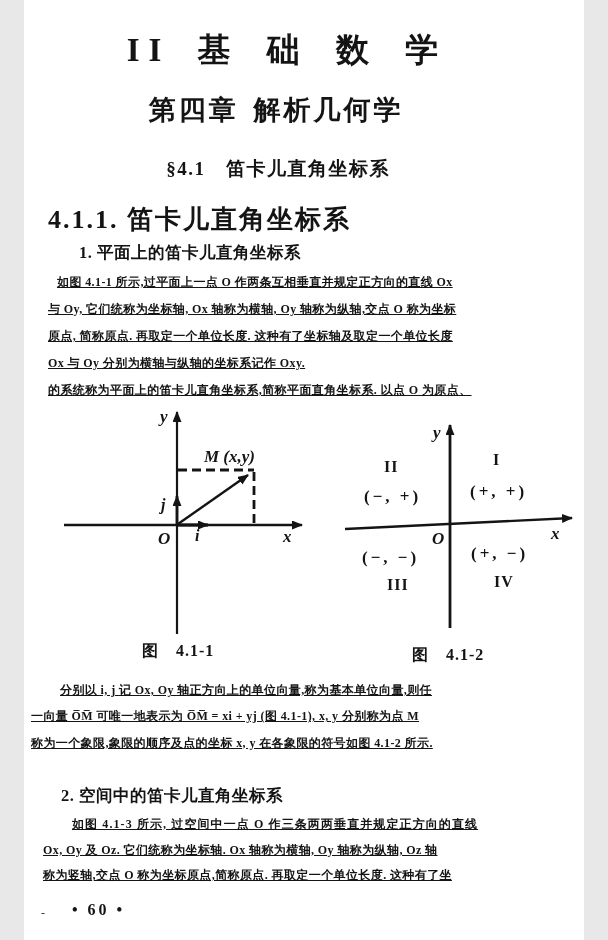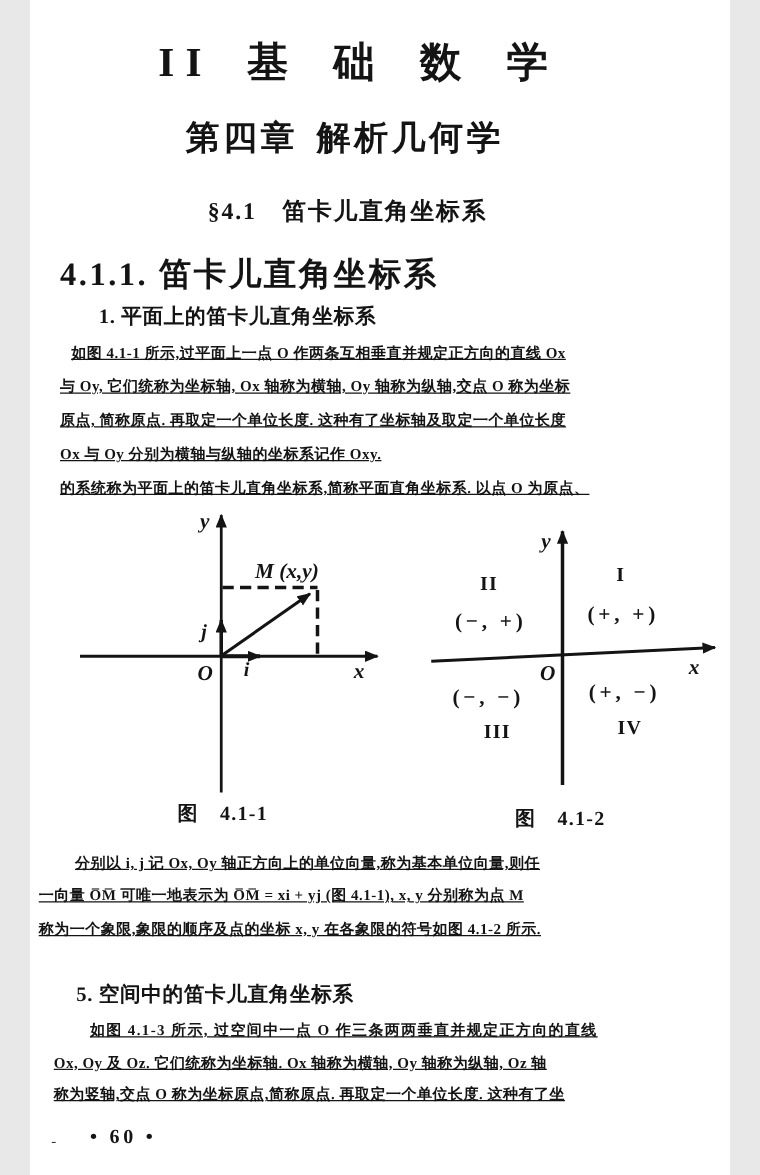--- a/index.html
+++ b/index.html
@@ -101,21 +101,21 @@
     <text x="152" y="189" class="qlabel">IV</text>
     <text x="70" y="262" class="figcap">图　4.1-2</text>
   </svg>
 
   <div id="para2" class="abs para">
     <div class="line ind2">分别以 i, j 记 Ox, Oy 轴正方向上的单位向量,称为基本单位向量,则任</div>
     <div class="line">一向量 O̅M̅ 可唯一地表示为 O̅M̅ = xi + yj (图 4.1-1), x, y 分别称为点 M</div>
     <div class="line">称为一个象限,象限的顺序及点的坐标 x, y 在各象限的符号如图 4.1-2 所示.</div>
   </div>
 
-  <div id="p3h" class="abs p-heading">5. 空间中的笛卡儿直角坐标系</div>
+  <div id="p3h" class="abs p-heading">2. 空间中的笛卡儿直角坐标系</div>
 
   <div id="para3" class="abs para">
     <div class="line ind2 sp1">如图 4.1-3 所示, 过空间中一点 O 作三条两两垂直并规定正方向的直线</div>
     <div class="line">Ox, Oy 及 Oz. 它们统称为坐标轴. Ox 轴称为横轴, Oy 轴称为纵轴, Oz 轴</div>
     <div class="line">称为竖轴,交点 O 称为坐标原点,简称原点. 再取定一个单位长度. 这种有了坐</div>
   </div>
 
   <div class="abs margin-dash">-</div>
   <div class="abs page-number">• 60 •</div>
 

